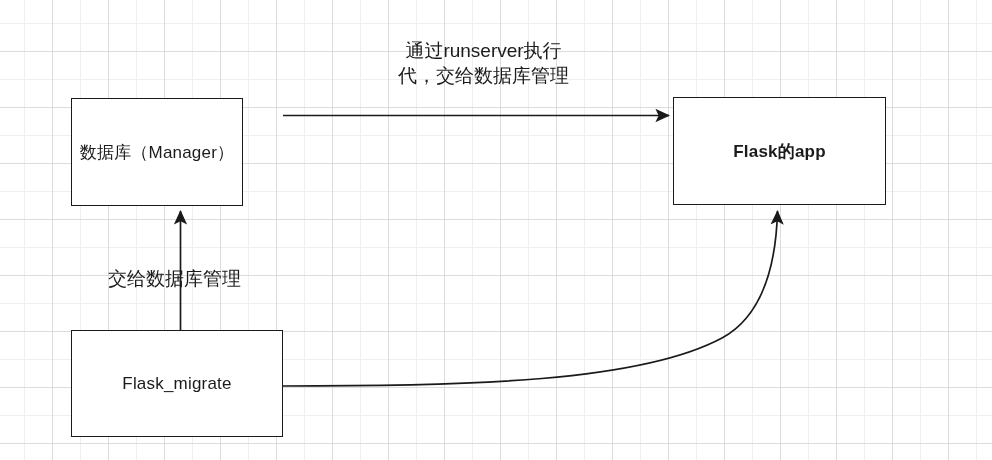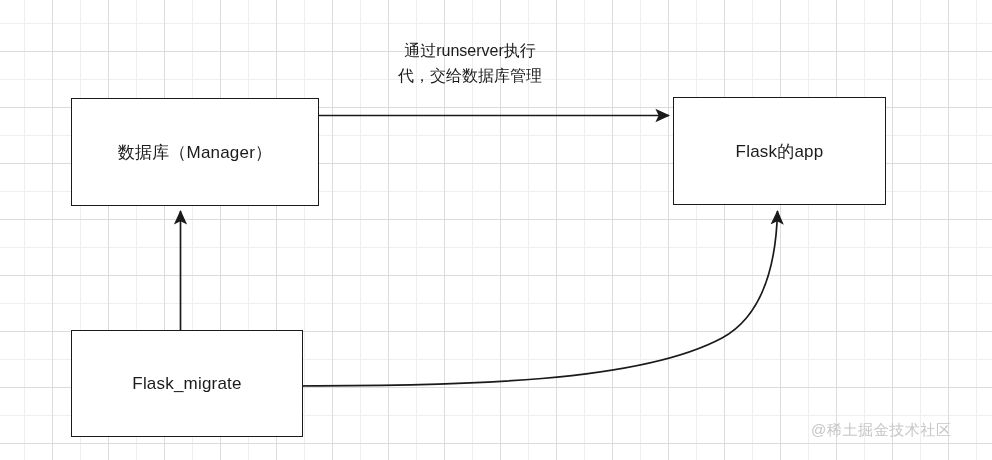--- a/index.html
+++ b/index.html
@@ -36,35 +36,35 @@
     border: 1.6px solid #1a1a1a;
     background: #ffffff;
     display: flex;
     align-items: center;
     justify-content: center;
     color: #1b1b1b;
     font-size: 17px;
     letter-spacing: 0.2px;
     white-space: nowrap;
   }
-  #node-db   { left: 71px;  top: 98px;  width: 248px; height: 108px; }
-  #node-app  { left: 673px; top: 97px;  width: 213px; height: 108px; }
-  #node-mig  { left: 71px;  top: 330px; width: 232px; height: 107px; }
+  #node-db   { left: 71px;  top: 98px;  width: 172px; height: 108px; }
+  #node-app  { left: 673px; top: 97px;  width: 213px; height: 108px; font-weight: bold; }
+  #node-mig  { left: 71px;  top: 330px; width: 212px; height: 107px; }
 
   .edge-layer {
     position: absolute;
     left: 0; top: 0;
     width: 992px;
     height: 460px;
     pointer-events: none;
   }
   .edge-label {
     position: absolute;
     color: #1b1b1b;
-    font-size: 16px;
+    font-size: 19px;
     line-height: 25px;
     white-space: nowrap;
     text-align: center;
   }
   #label-top     { left: 398px; top: 38px; }
   #label-left    { left: 108px; top: 266px; }
   #label-bottom  { left: 362px; top: 352px; }
 
   #watermark {
     position: absolute;
@@ -105,17 +105,17 @@
 
   <div class="node" id="node-mig">
     <span>Flask_migrate</span>
   </div>
 
   <div class="edge-label" id="label-top">
     <div>通过runserver执行</div>
     <div>代，交给数据库管理</div>
   </div>
 
+  <div class="edge-label" id="label-left">交给数据库管理</div>
 
 
-  <div id="watermark">@稀土掘金技术社区</div>
 
 </div>
 
 </body></html>

